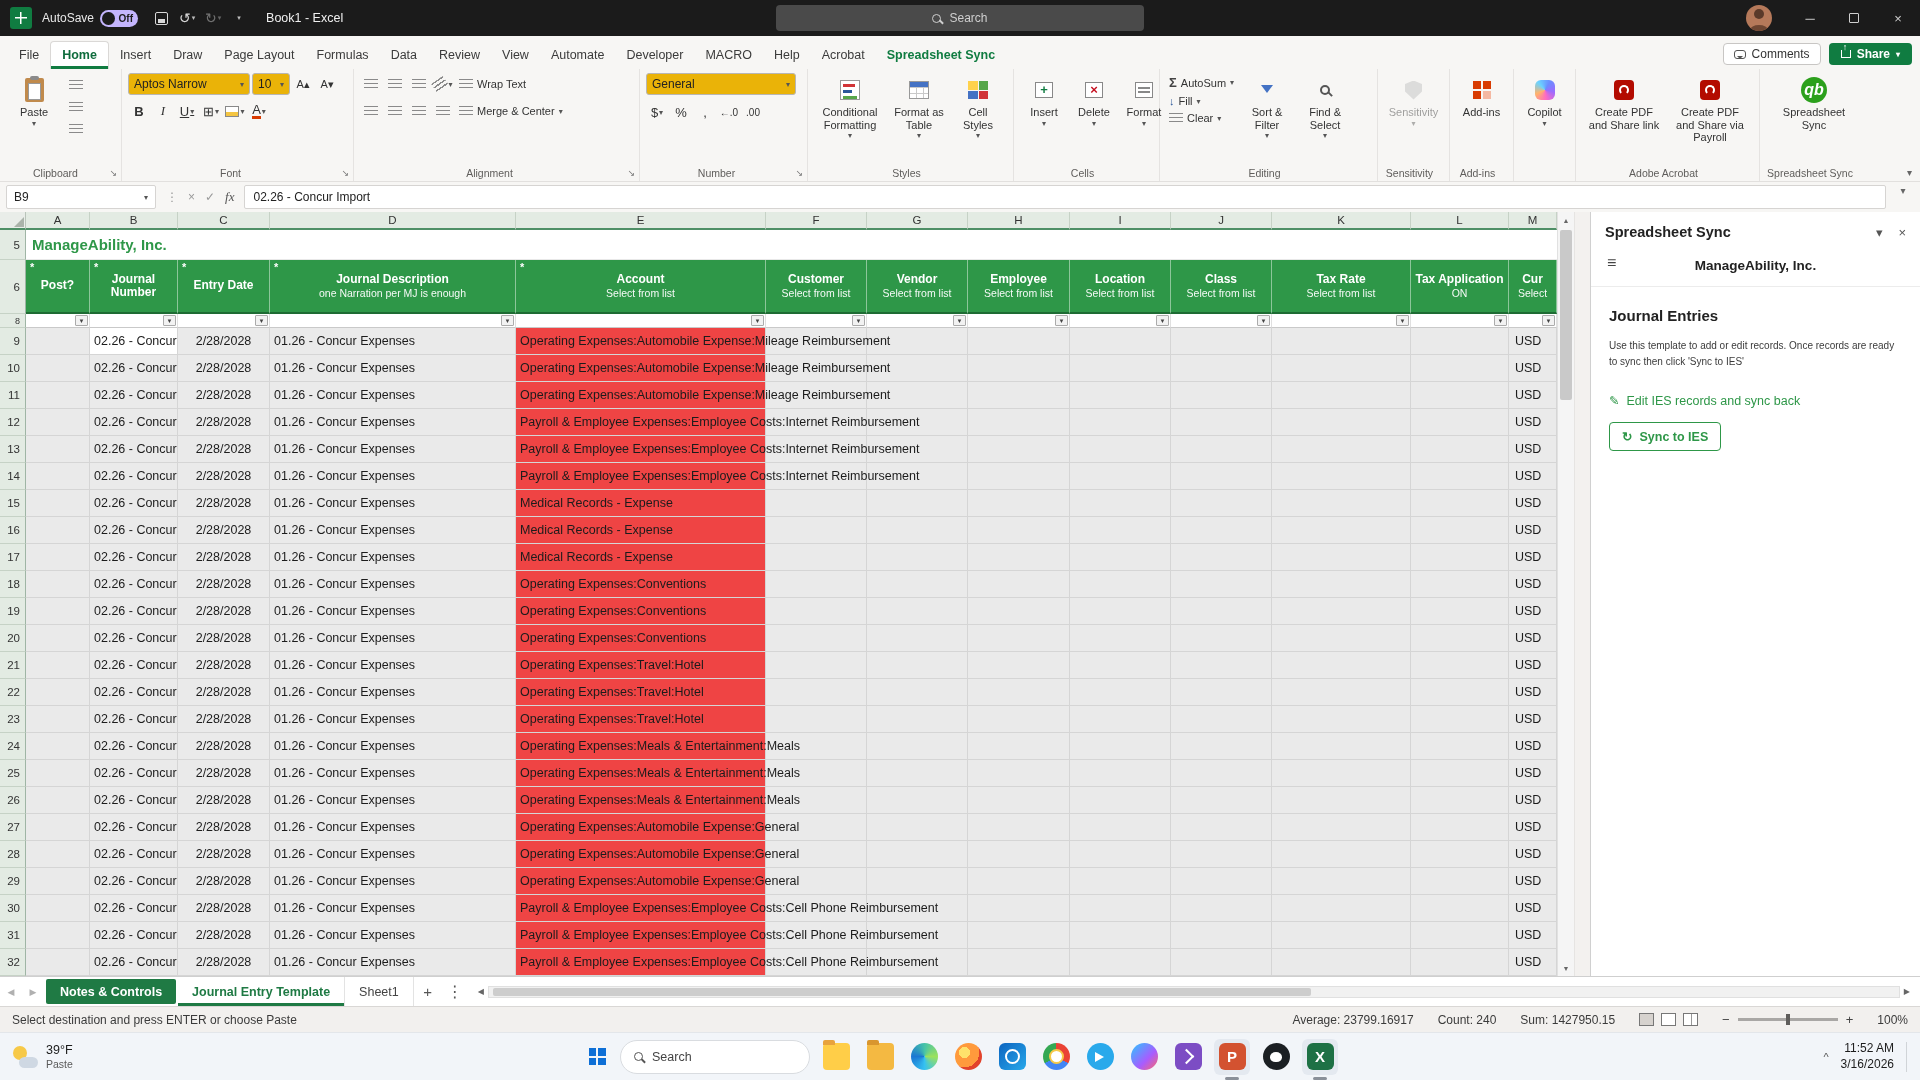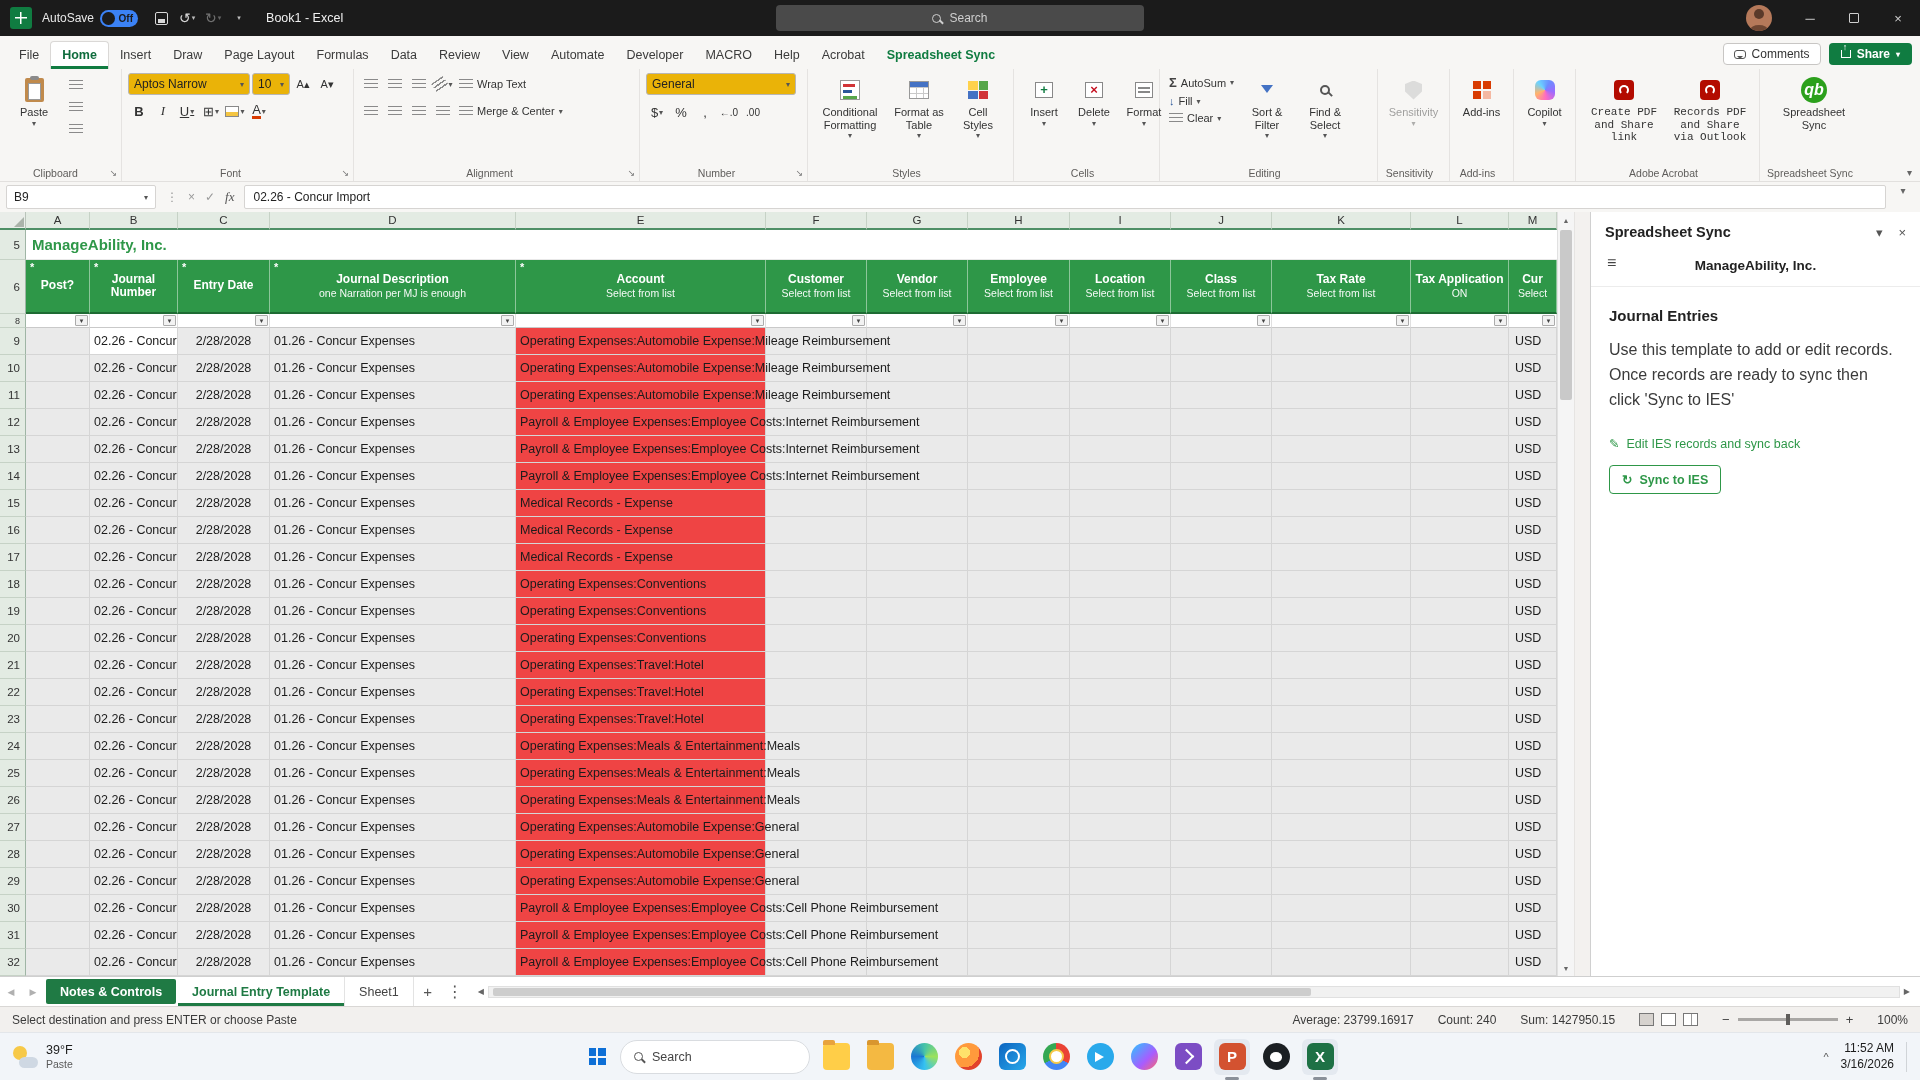--- a/index.html
+++ b/index.html
@@ -6,21 +6,21 @@
   html,body { width:1920px; height:1080px; overflow:hidden; font-family:"Liberation Sans", sans-serif; background:#fff; }
   .screen { position:relative; width:1920px; height:1080px; display:flex; flex-direction:column; }
 
   
   .titlebar { height:36px; background:#1b1b1b; color:#e8e8e8; display:flex; align-items:center; padding:0 0 0 10px; font-size:12px; position:relative; flex:none; }
   .xl-logo { width:22px; height:22px; border-radius:3px; background:#107C41; margin-right:10px; position:relative; }
   .xl-logo::after { content:""; position:absolute; inset:5px; background:
      linear-gradient(#fff 0 0) 0 45%/100% 1.5px no-repeat,
      linear-gradient(#fff 0 0) 45% 0/1.5px 100% no-repeat; }
   .autosave { display:flex; align-items:center; gap:6px; margin-right:10px; }
-  .toggle { width:38px; height:17px; background:#3b82f6; border-radius:9px; display:flex; align-items:center; padding:0 5px 0 2px; }
+  .toggle { width:38px; height:17px; background:#c4b5fd; border-radius:9px; display:flex; align-items:center; padding:0 5px 0 2px; }
   .knob { width:13px; height:13px; border-radius:50%; background:#1b1b1b; margin-right:4px; }
   .toggle-state { color:#1b1b1b; font-size:10px; font-weight:700; }
   .qbtn { width:26px; height:28px; display:flex; align-items:center; justify-content:center; color:#d9d9d9; font-size:14px; border-radius:4px; gap:1px; }
   .qbtn .dd { font-size:7px; color:#bdbdbd; }
   .dim { opacity:.45; }
   .save-ic { width:13px; height:13px; border:1.5px solid #d9d9d9; border-radius:2px; position:relative; }
   .save-ic::after { content:""; position:absolute; left:2px; right:2px; bottom:1px; height:4px; background:#d9d9d9; }
   .wbtitle { margin-left:14px; font-size:12.5px; color:#f0f0f0; }
   .tsearchbar { position:absolute; left:50%; top:5px; transform:translateX(-50%); width:368px; height:26px; background:#4a4a4a; border-radius:4px; display:flex; align-items:center; justify-content:center; gap:8px; color:#cfcfcf; font-size:12px; }
   .mag { width:9px; height:9px; border:1.5px solid #cfcfcf; border-radius:50%; position:relative; flex:none; }
@@ -145,21 +145,21 @@
   .gutter { width:16px; background:#f3f1ef; border-left:1px solid #e6e4e2; flex:none; }
   .pane { width:330px; background:#fff; border-left:1px solid #d0d0d0; display:flex; flex-direction:column; flex:none; }
   .pane-head { display:flex; align-items:center; padding:12px 14px 8px; }
   .pane-title { font-size:14.5px; font-weight:700; color:#222; }
   .pane-hicons { margin-left:auto; display:flex; gap:16px; color:#555; font-size:13px; }
   .pane-sub { position:relative; text-align:center; padding:8px 14px 12px; border-bottom:1px solid #ececec; }
   .hamb { position:absolute; left:16px; top:6px; font-size:16px; color:#444; }
   .pane-company { font-size:13.5px; font-weight:700; color:#222; }
   .pane-body { padding:20px 18px 0; flex:1; display:flex; flex-direction:column; }
   .pane-h2 { font-size:15px; font-weight:700; color:#222; margin-bottom:14px; }
-  .pane-p { font-size:16px; color:#3b3b3b; line-height:1.55; margin-bottom:24px; }
+  .pane-p { font-size:10px; color:#3b3b3b; line-height:1.55; margin-bottom:24px; }
   .editlink { color:#2e9748; font-size:12.5px; display:flex; gap:7px; align-items:center; margin-bottom:14px; }
   .syncbtn { border:1.5px solid #2e9748; color:#2e9748; font-weight:700; font-size:12.5px; padding:6px 12px; border-radius:4px; display:inline-flex; gap:7px; align-items:center; width:fit-content; background:#fff; }
   .pane-foot { margin-top:auto; border-top:1px solid #ececec; padding:16px 0 18px; }
   .gohome { color:#7046c9; font-size:14px; }
 
   
   .sheettabs { height:30px; background:#fff; border-top:1px solid #cfcfcf; display:flex; align-items:stretch; flex:none; }
   .stnav { width:22px; display:flex; align-items:center; justify-content:center; color:#b0b0b0; font-size:9px; }
   .stab { display:flex; align-items:center; padding:0 14px; font-size:12.5px; color:#444; border-right:1px solid #e3e3e3; white-space:nowrap; }
   .stab.notes { background:#1f7a44; color:#fff; font-weight:700; border-right:none; margin:2px 2px; border-radius:2px; }
@@ -568,32 +568,32 @@
       <div class="bigbtn">
         <div class="bic">
             <span class="ic-cop"></span>
           </div>
         <div>Copilot</div>
         <span class="dd">▾</span>
       </div>
     </div>
 
     <div class="rgroup" style="width:184px">
-      <div class="grow-h" style="align-items:flex-start;font-family:Liberation Mono, monospace;">
+      <div class="grow-h" style="align-items:flex-start;">
         <div class="bigbtn" style="width:84px">
           <div class="bic">
               <span class="ic-pdf"></span>
             </div>
           <div>Create PDF and Share link</div>
         </div>
         <div class="bigbtn" style="width:84px">
           <div class="bic">
               <span class="ic-pdf"></span>
             </div>
-          <div>Records PDF and Share via Outlook</div>
+          <div>Create PDF and Share via Payroll</div>
         </div>
       </div>
       <div class="glabel full">Adobe Acrobat</div>
     </div>
 
     <div class="rgroup" style="width:108px; border-right:none;">
       <div class="bigbtn" style="width:96px">
         <div class="bic">
             <span class="ic-qb">qb</span>
           </div>

